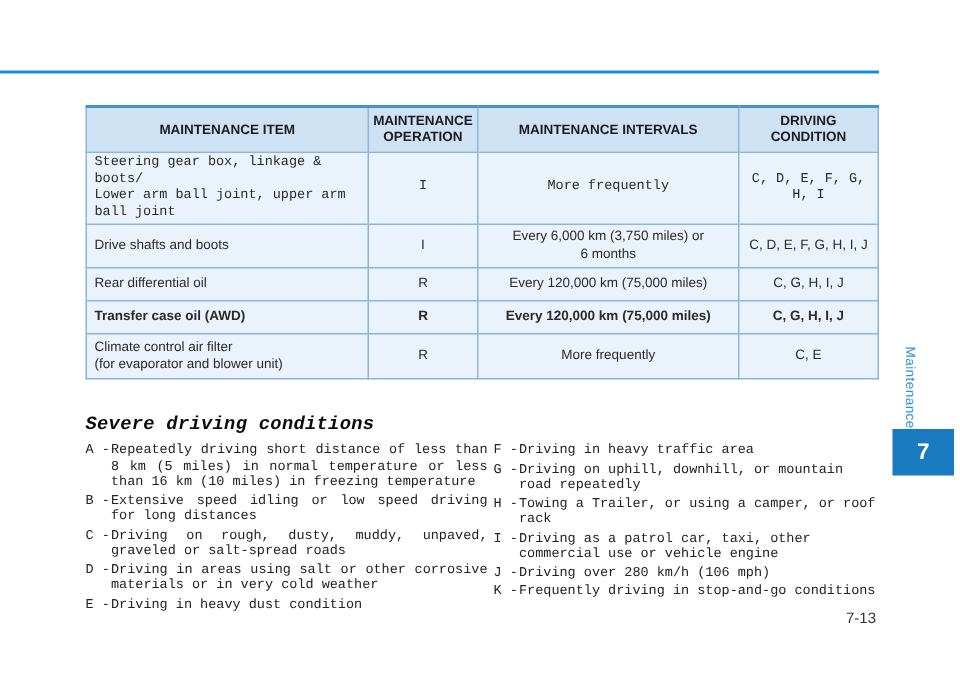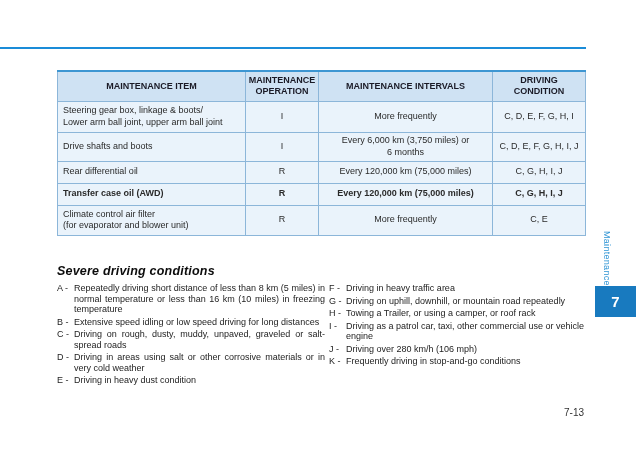--- a/index.html
+++ b/index.html
@@ -22,24 +22,24 @@
     background:#cfe2f3; font-size:9px; font-weight:bold; color:#1a1a26;
     text-align:center; vertical-align:middle; padding:2px; line-height:1.25;
   }
   table.maint thead tr { height:30px; }
   table.maint td {
     background:#eaf3fb; font-size:9px; color:#2a2a2a;
     vertical-align:middle; text-align:center; padding:1px 3px;
     line-height:1.25; white-space:pre-line;
   }
   table.maint td.item { text-align:left; padding-left:5px; }
-  tr.rh1 { height:31px; } tr.rh2 { height:29px; } tr.rh3 { height:22px; }
+  tr.rh1 { height:31px;font-family:Liberation Mono, monospace; } tr.rh2 { height:29px; } tr.rh3 { height:22px; }
   tr.rh4 { height:22px;font-weight:bold; } tr.rh5 { height:30px; } tr.rh6 { height:28px; }
   
-  .severe { position:absolute; left:57px; top:264px; width:529px; }
+  .severe { position:absolute; left:57px; top:276px; width:529px;font-family:Liberation Mono, monospace; }
   .severe-title {
     font-size:12.5px; font-weight:bold; font-style:italic; color:#0c0c0c;
     margin:0 0 5px 0; letter-spacing:0.2px;
   }
   .severe-cols { display:flex; }
   .col-left  { width:268px; margin-right:4px; }
   .col-right { width:257px; }
   .cond {
     display:flex; margin-bottom:2px; font-size:9px; line-height:10.5px;
     color:#232323;

